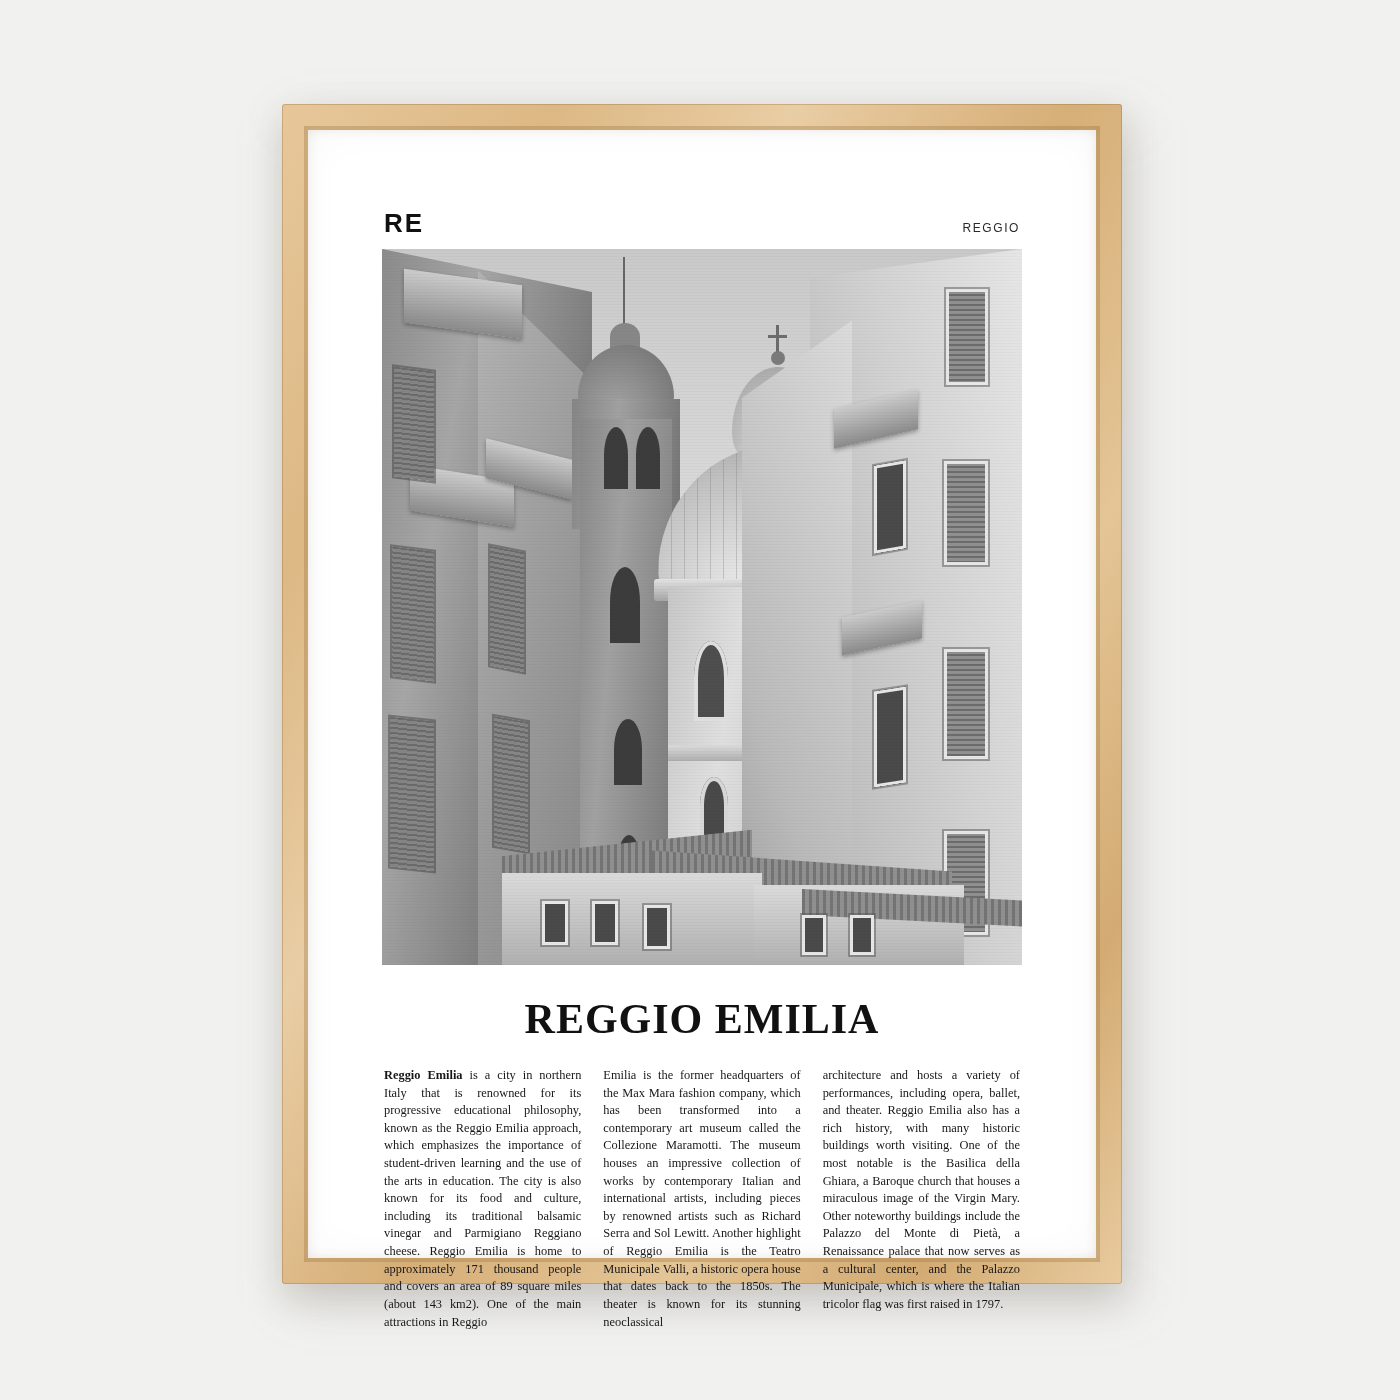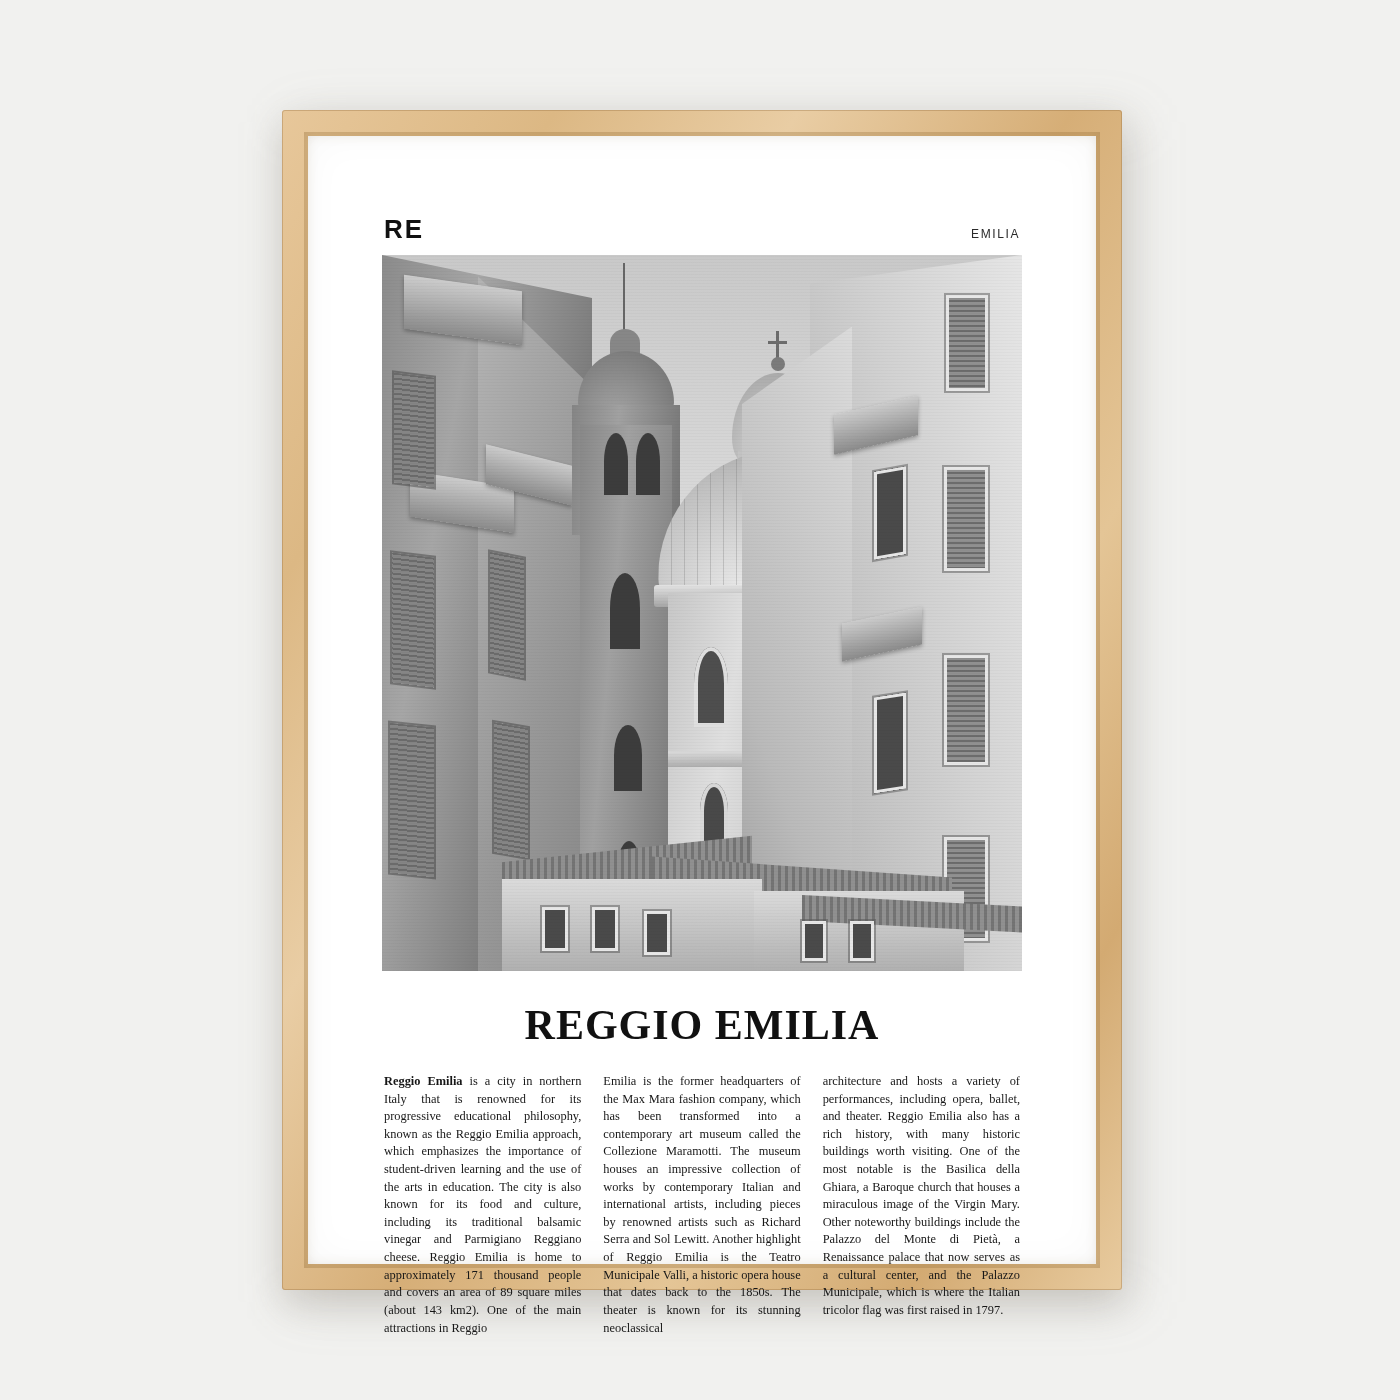--- a/index.html
+++ b/index.html
@@ -30,21 +30,21 @@
     height: 1180px;
     background: rgba(120,115,105,0.18);
     filter: blur(26px);
     border-radius: 4px;
   }
 
   
   .frame {
     position: absolute;
     left: 282px;
-    top: 110px;
+    top: 104px;
     width: 840px;
     height: 1180px;
     box-sizing: border-box;
     padding: 26px;
     background:
       linear-gradient(120deg, #e7c79a 0%, #dcb884 18%, #e9cda4 34%, #d6ae77 52%, #e4c596 70%, #d3aa72 86%, #e8cb9f 100%);
     border-radius: 3px;
     box-shadow:
       inset 0 0 0 1px rgba(150,110,60,0.35),
       0 14px 36px rgba(120,110,95,0.22);
@@ -325,21 +325,21 @@
 
 <div class="scene">
 
   <div class="frame-shadow"></div>
 
   <div class="frame">
     <div class="poster">
 
       <div class="poster-header">
         <div class="monogram">RE</div>
-        <div class="country">EMILIA</div>
+        <div class="country">REGGIO</div>
       </div>
 
       <div class="photo">
         <div class="sky"></div>
 
         <div class="cloud" style="left:300px;top:250px;width:220px;height:100px;"></div>
         <div class="cloud" style="left:420px;top:330px;width:190px;height:110px;"></div>
         <div class="cloud" style="left:230px;top:470px;width:160px;height:80px;opacity:.7;"></div>
 
         <div class="bldg-left"></div>

